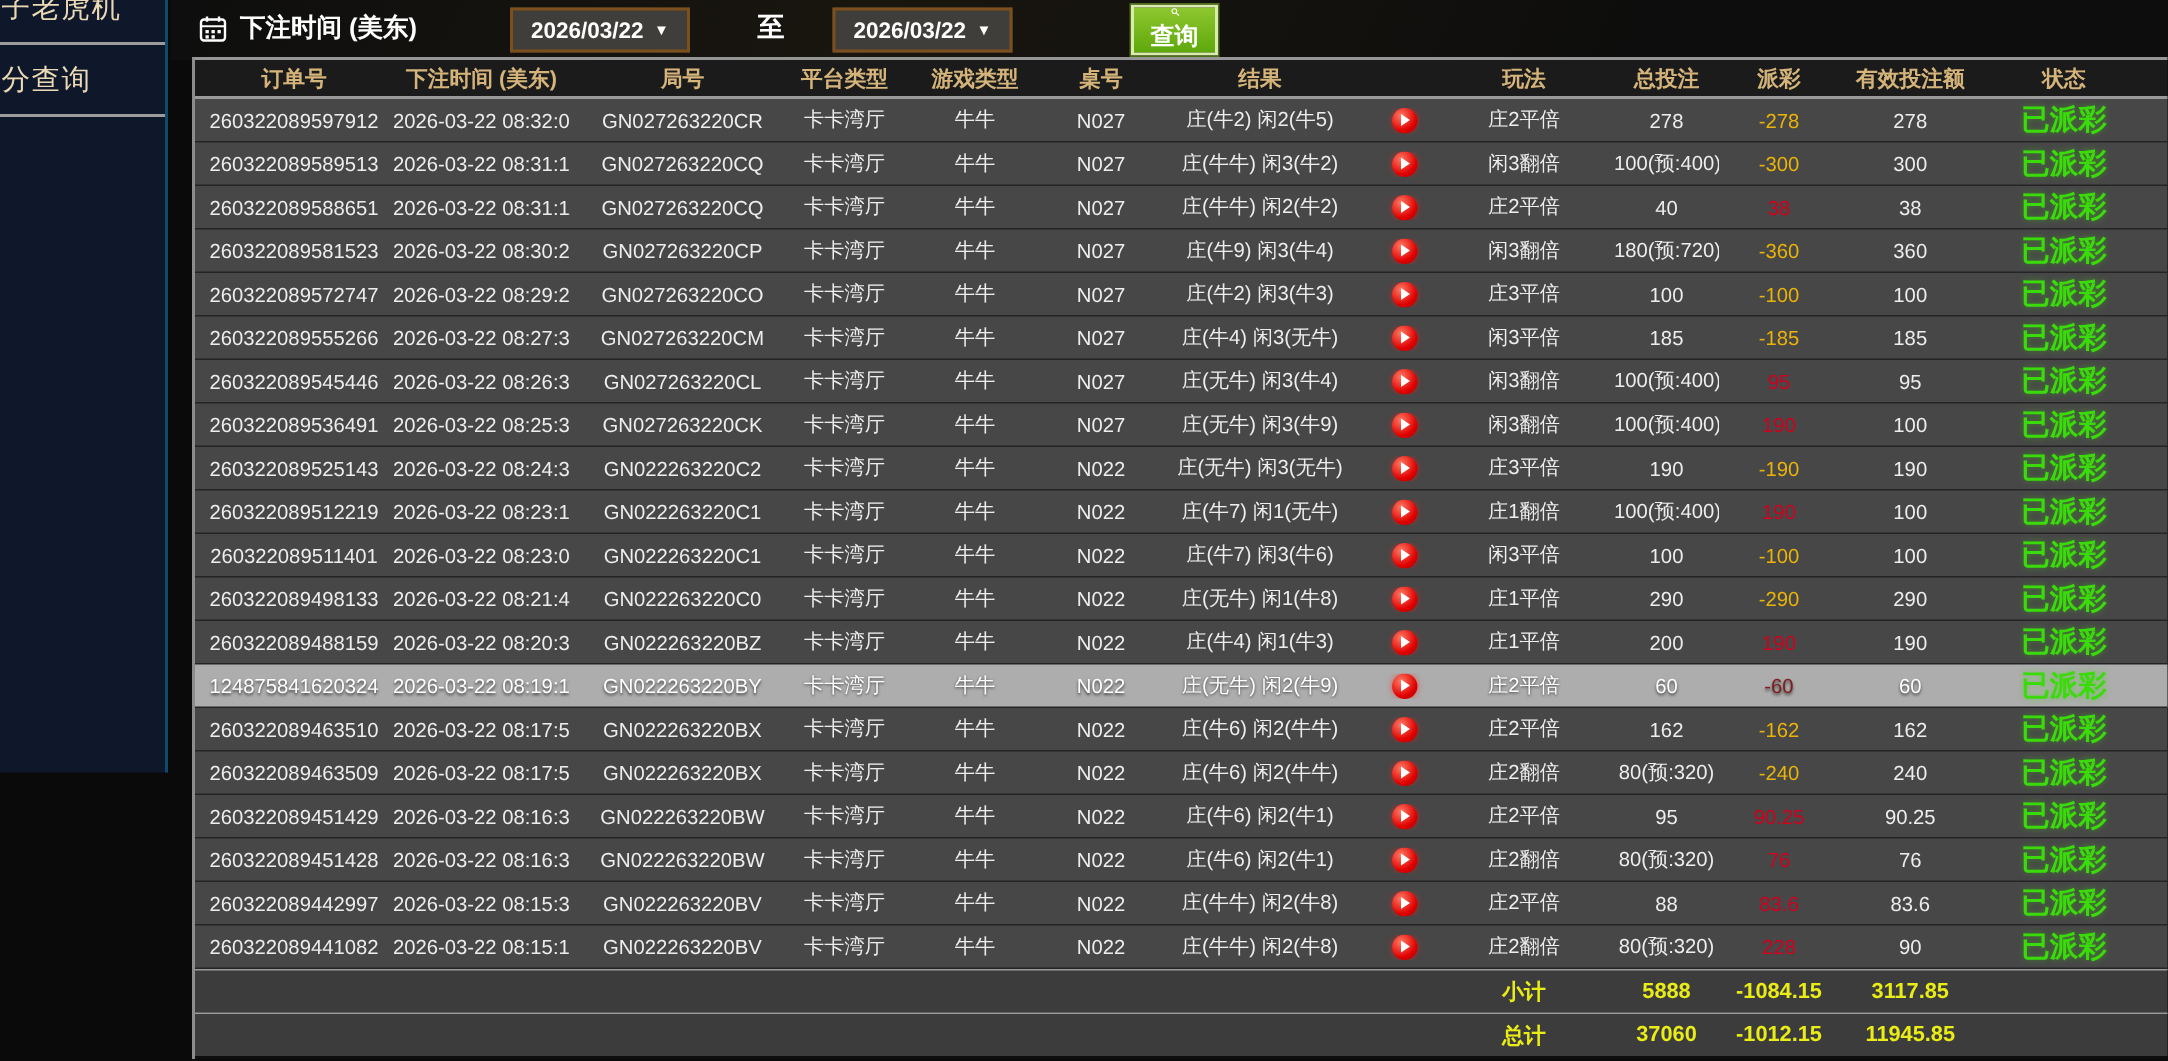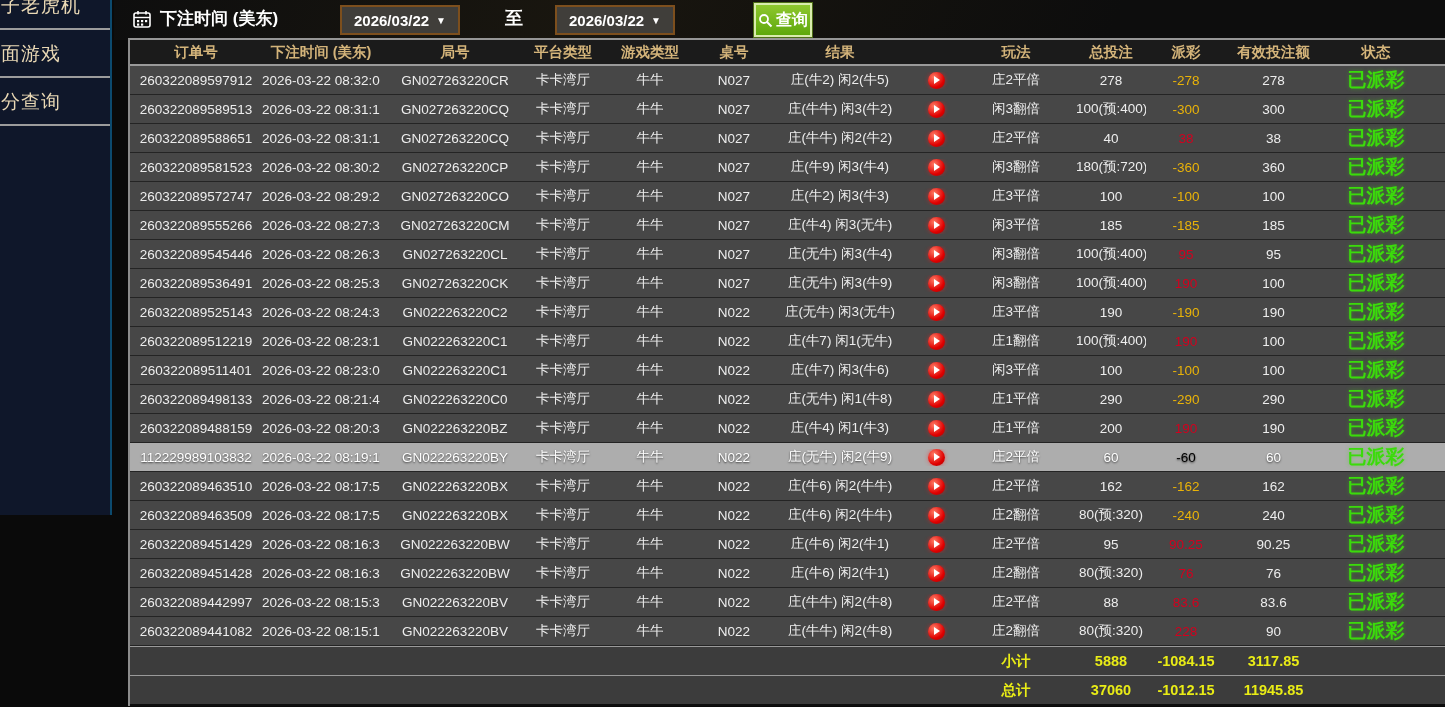--- a/index.html
+++ b/index.html
@@ -45,20 +45,21 @@
     color:#fff; font-weight:bold; font-size:18px;
   }
   .search-btn {
     position:absolute; left:640px; top:3px; width:58px; height:34px;
     background:linear-gradient(#93c living,#61a410);
     background:linear-gradient(#8ec72e,#5ea80c);
     border:2px solid #d9ecad; outline:1px solid #4e6e17;
     color:#fff; font-weight:bold; font-size:16px;
     display:flex; align-items:center; justify-content:center; gap:3px;
     cursor:pointer;
+    flex-direction:column;
   }
   
   .table {
     position:absolute; left:128px; top:38px; width:1440px; height:668px;
     border-top:2px solid #969696; border-left:2px solid #8c8c8c;
     background:#0e0e0e;
   }
   .hrow {
     display:flex; height:26px; background:#1b1b1b;
     border-bottom:2px solid #9a9a9a;
@@ -70,21 +71,21 @@
     cursor:pointer;
   }
   .row.selected { background:#adadad; color:#ffffff; text-shadow:0 1px 2px rgba(0,0,0,0.65); }
   .cell { text-align:center; white-space:nowrap; overflow:hidden; flex-shrink:0; }
   .c1{width:132px}.c2{width:118px}.c3{width:150px}.c4{width:66px}
   .c5{width:108px}.c6{width:60px}.c7{width:152px}.c8{width:40px}
   .c9{width:120px}.c10{width:70px}.c11{width:80px}.c12{width:95px}
   .c13{width:110px}.c14{width:135px}
   .neg { color:#eab308; }
   .pos { color:#d2001e; }
-  .selected .neg { color:#000000; }
+  .selected .neg { color:#7f1d1d; }
   .status { color:#3bdb0b; font-weight:bold; font-size:19px;
             text-shadow:0 0 4px rgba(59,219,11,0.45); }
   .play-btn {
     width:17px; height:17px; border-radius:50%;
     background:radial-gradient(circle at 35% 30%, #ff7a64, #e00000 62%, #a80000);
     display:flex; align-items:center; justify-content:center; margin:0 auto;
     box-shadow:0 0 4px rgba(255,30,30,.55); cursor:pointer;
   }
   .play-tri {
     width:0; height:0; margin-left:2px;
@@ -96,21 +97,20 @@
     color:#e9ec16; font-weight:bold; font-size:14.5px; align-items:center;
   }
   .fspacer { width:826px; }
 </style>
 </head>
 <body>
 
 <div class="sidebar">
   <div class="side-items">
     <div class="side-item">子老虎机</div>
-    <div class="side-item">面游戏</div>
     <div class="side-item">分查询</div>
   </div>
 </div>
 
 <div class="topbar">
   <svg class="cal-icon" viewBox="0 0 20 20">
     <rect x="2" y="4" width="16" height="14" rx="2" fill="none" stroke="#ffffff" stroke-width="1.6"></rect>
     <line x1="2" y1="8.5" x2="18" y2="8.5" stroke="#ffffff" stroke-width="1.4"></line>
     <line x1="6" y1="2" x2="6" y2="5.5" stroke="#ffffff" stroke-width="1.6"></line>
     <line x1="14" y1="2" x2="14" y2="5.5" stroke="#ffffff" stroke-width="1.6"></line>
@@ -411,21 +411,21 @@
           </span>
         </div>
         <div class="cell c9">庄1平倍</div>
         <div class="cell c10">200</div>
         <div class="cell c11 pos">190</div>
         <div class="cell c12">190</div>
         <div class="cell c13 status">已派彩</div>
         <div class="cell c14"></div>
       </div>
       <div class="row selected">
-        <div class="cell c1">112229989103832</div>
+        <div class="cell c1">124875841620324</div>
         <div class="cell c2">2026-03-22 08:19:17</div>
         <div class="cell c3">GN022263220BY</div>
         <div class="cell c4">卡卡湾厅</div>
         <div class="cell c5">牛牛</div>
         <div class="cell c6">N022</div>
         <div class="cell c7">庄(无牛) 闲2(牛9)</div>
         <div class="cell c8">
           <span class="play-btn">
             <span class="play-tri"></span>
           </span>

